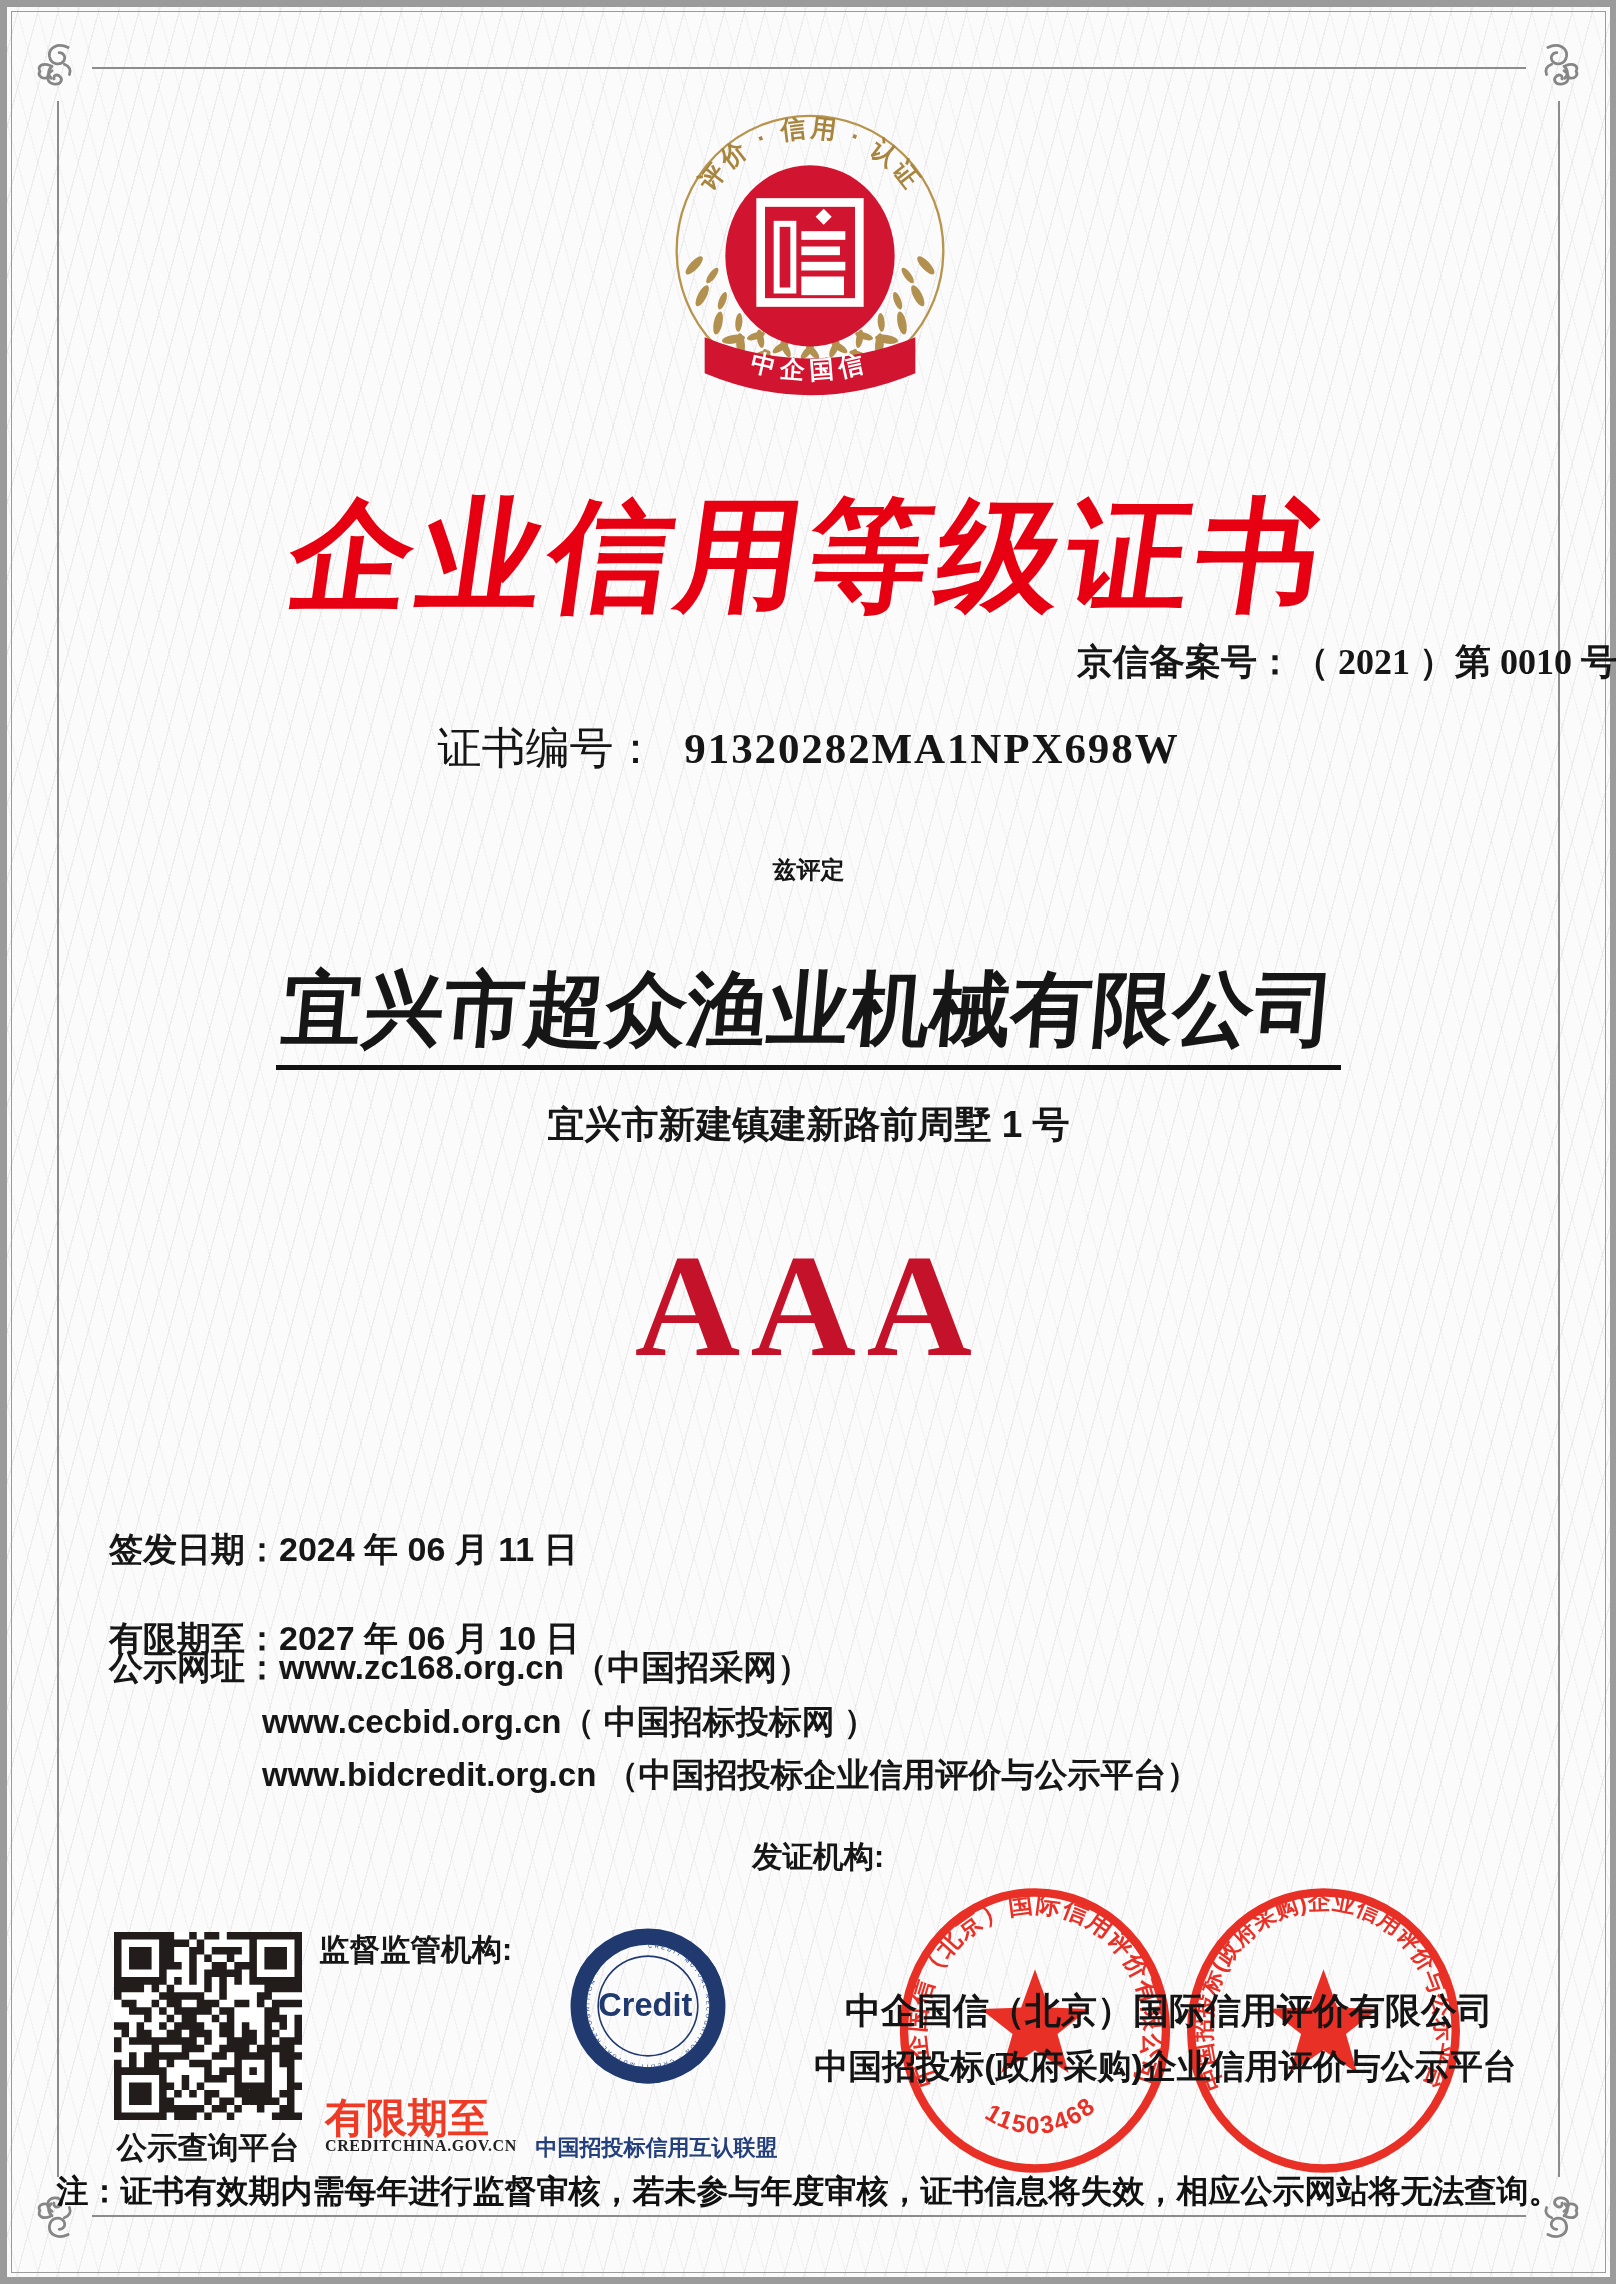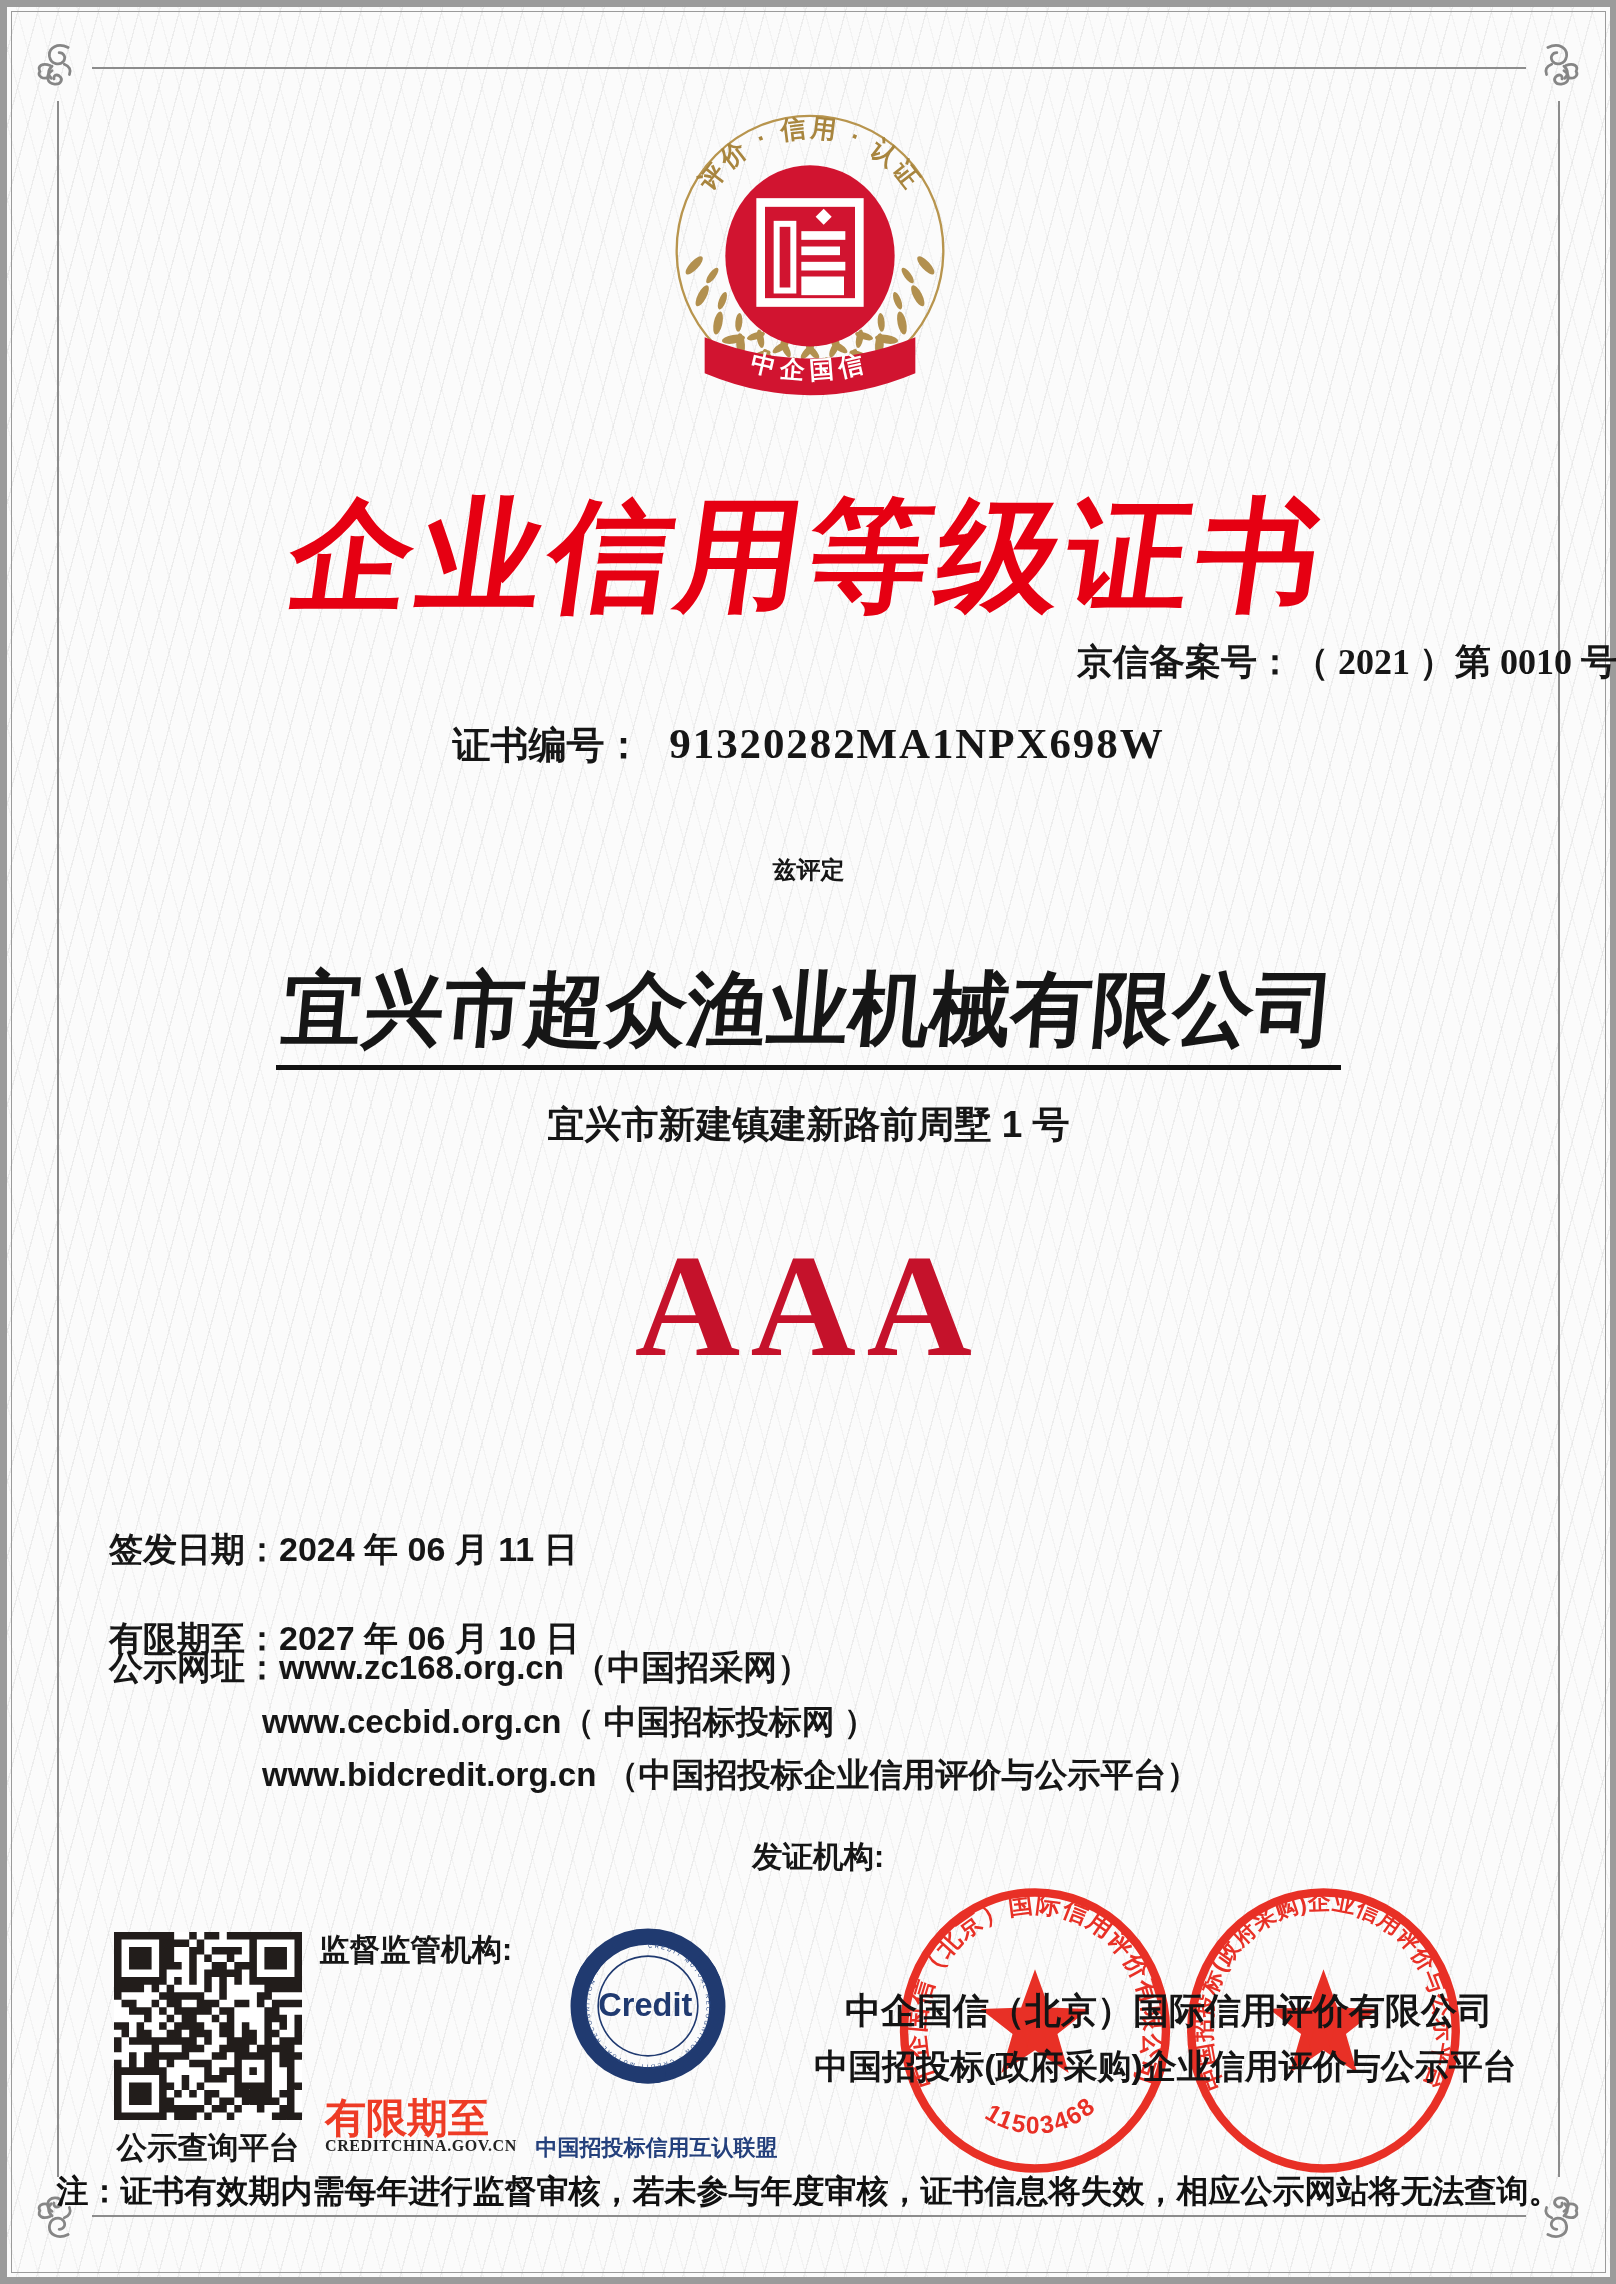--- a/index.html
+++ b/index.html
@@ -12,21 +12,21 @@
     font-family:"Liberation Sans", sans-serif;color:#161616;
   }
   .abs{position:absolute;}
   .ctr{left:0;width:1617px;text-align:center;white-space:nowrap;}
   .frame1{inset:0;border:7.1px solid #9b9b9b;}
   .frame2{inset:11px;border:1.9px solid #9b9b9b;}
   .hline{background:#8c8c8c;height:1.9px;}
   .vline{background:#8c8c8c;width:1.9px;}
   .title{top:475px;font-size:123px;font-weight:900;letter-spacing:6.5px;transform:skewX(-8deg);}
   .recno{top:638px;font-size:36px;font-weight:700;font-family:"Liberation Serif",serif;text-align:right;}
-  .certno-label{font-size:38px;font-weight:700;}
+  .certno-label{font-size:44px;font-weight:400;}
   .certno-val{font-size:43px;font-weight:700;font-family:"Liberation Serif",serif;letter-spacing:1.9px;margin-left:24px;}
   .pretext{top:854px;font-size:24px;font-weight:700;}
   .company{top:956px;font-size:81px;font-weight:900;transform:skewX(-5deg);}
   .comp-line{top:1065px;left:276px;width:1065px;height:4.5px;background:#121212;}
   .address{top:1100px;font-size:37px;font-weight:900;}
   .rating{top:1222px;font-size:146px;font-weight:900;font-family:"Liberation Serif",serif;letter-spacing:10.4px;}
   .inforow{left:109px;font-size:34px;font-weight:900;white-space:nowrap;}
   .inforow .val{font-weight:700;}
   .inforow .url{font-weight:700;font-size:33px;}
   .urlrow{left:262px;font-size:33px;font-weight:700;white-space:nowrap;}

